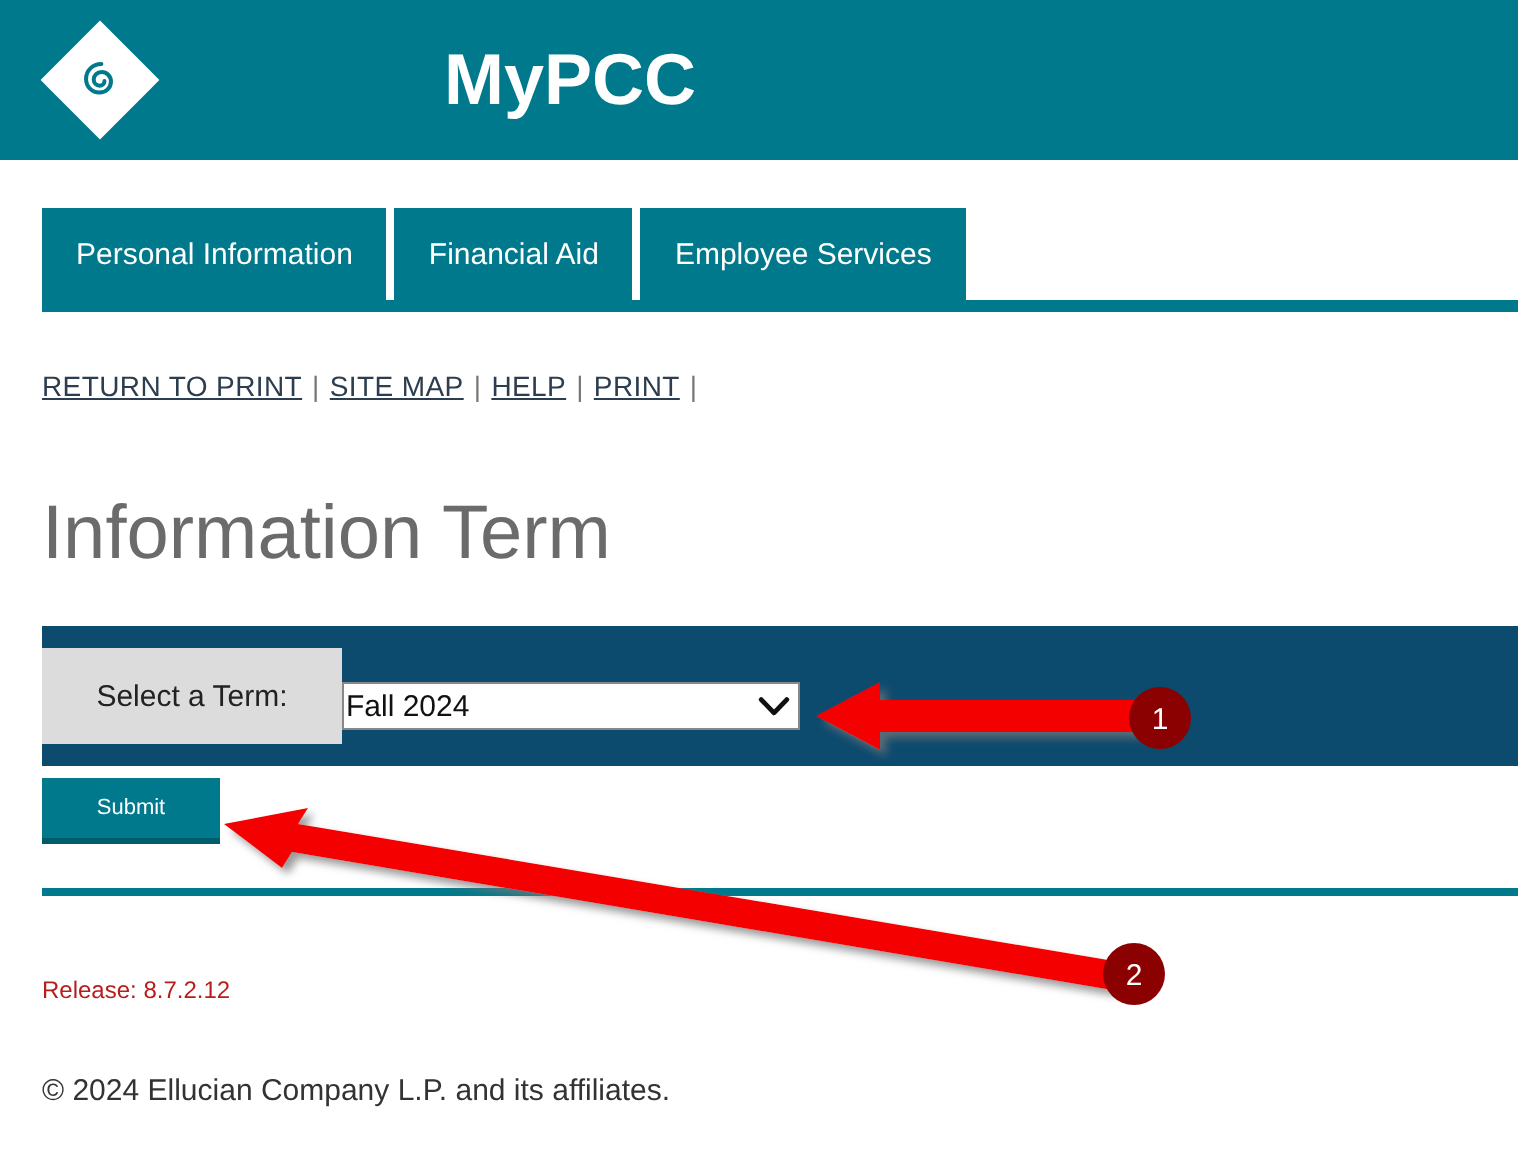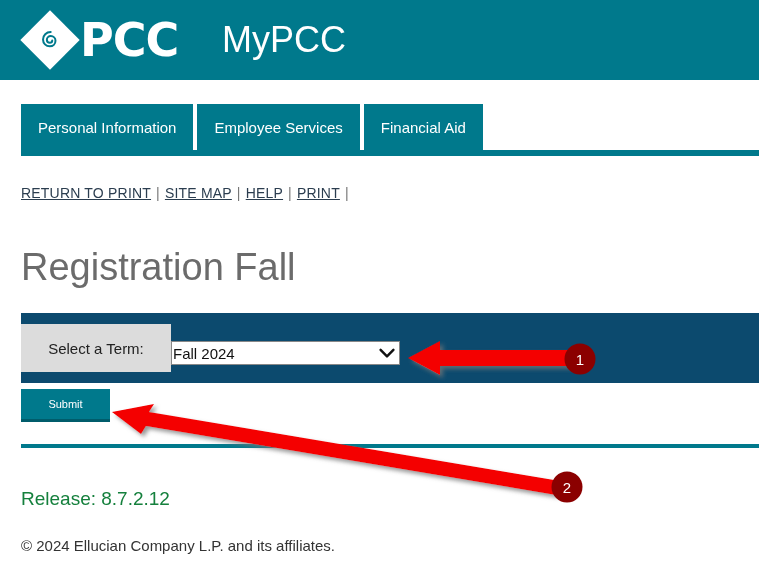--- a/index.html
+++ b/index.html
@@ -57,21 +57,21 @@
     color: #ffffff;
     letter-spacing: -1px;
     line-height: 56px;
     font-family: "DejaVu Sans", sans-serif;
   }
   .brand-mypcc {
     position: absolute;
     left: 222px;
     top: 14px;
     font-size: 36px;
-    font-weight: normal;
+    font-weight: bold;
     color: #ffffff;
     line-height: 52px;
     font-family: "Liberation Sans", sans-serif;
   }
 
   
   .tabbar {
     position: absolute;
     left: 21px;
     top: 104px;
@@ -211,22 +211,22 @@
     width: 738px;
     height: 4px;
     background: #00798c;
   }
 
   
   .release {
     position: absolute;
     left: 21px;
     top: 488px;
-    font-size: 19px;
-    color: #15803d;
+    font-size: 12px;
+    color: #b91c1c;
   }
   .copyright {
     position: absolute;
     left: 21px;
     top: 537px;
     font-size: 15px;
     color: #333333;
   }
 
   
@@ -246,36 +246,35 @@
 </head>
 <body>
 
 <div class="header">
   <div class="logo-wrap">
     <div class="logo-diamond"></div>
     <svg class="logo-spiral" viewBox="0 0 24 24">
       <path d="M12.2 4.2 C7.6 4.2 4.2 7.6 4.2 12 C4.2 16.0 7.3 19.1 11.2 19.1 C14.6 19.1 17.2 16.6 17.2 13.3 C17.2 10.5 15.0 8.4 12.3 8.4 C10.0 8.4 8.2 10.1 8.2 12.3 C8.2 14.1 9.6 15.5 11.3 15.5 C12.7 15.5 13.8 14.4 13.8 13.1" fill="none" stroke="#00798c" stroke-width="2.1" stroke-linecap="round"></path>
     </svg>
   </div>
-  <div class="brand-pcc">PCC</div>
   <div class="brand-mypcc">MyPCC</div>
 </div>
 
 <div class="tabbar">
   <div class="tab">Personal Information</div>
+  <div class="tab">Financial Aid</div>
   <div class="tab">Employee Services</div>
-  <div class="tab">Financial Aid</div>
 </div>
 <div class="tab-underline"></div>
 
 <div class="utilnav">
   <a>RETURN TO PRINT</a><span class="sep">|</span><a>SITE MAP</a><span class="sep">|</span><a>HELP</a><span class="sep">|</span><a>PRINT</a><span class="sep">|</span>
 </div>
 
-<div class="page-title">Registration Fall</div>
+<div class="page-title">Information Term</div>
 
 <div class="form-panel">
   <div class="term-label">Select a Term:</div>
   <div class="term-select">
     <span class="value">Fall 2024</span>
     <span class="chev">
       <svg width="16" height="11" viewBox="0 0 16 11">
         <path d="M1.6 1.8 L8 8.4 L14.4 1.8" fill="none" stroke="#111111" stroke-width="2.4" stroke-linecap="round" stroke-linejoin="round"></path>
       </svg>
     </span>

